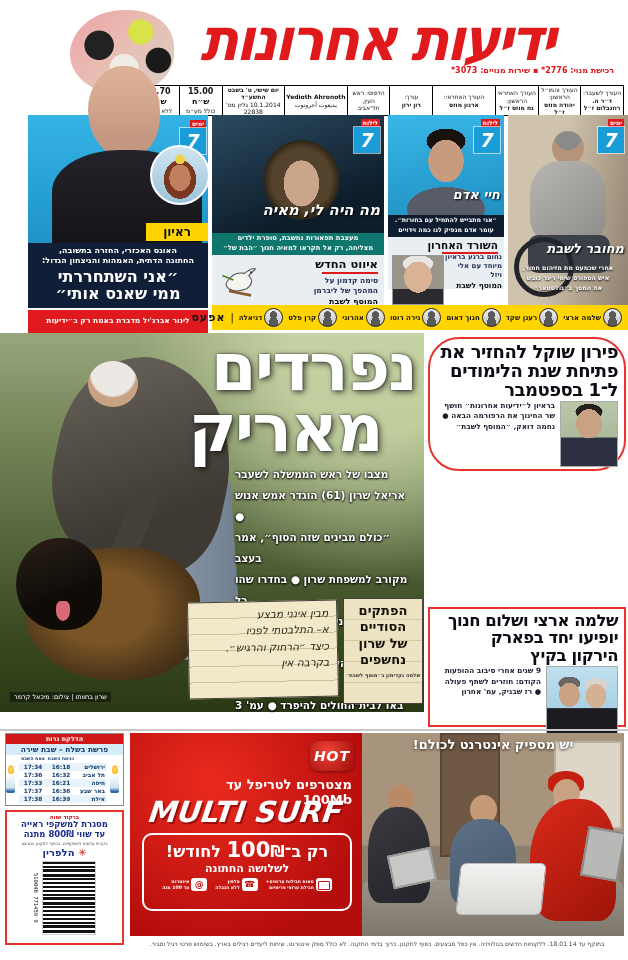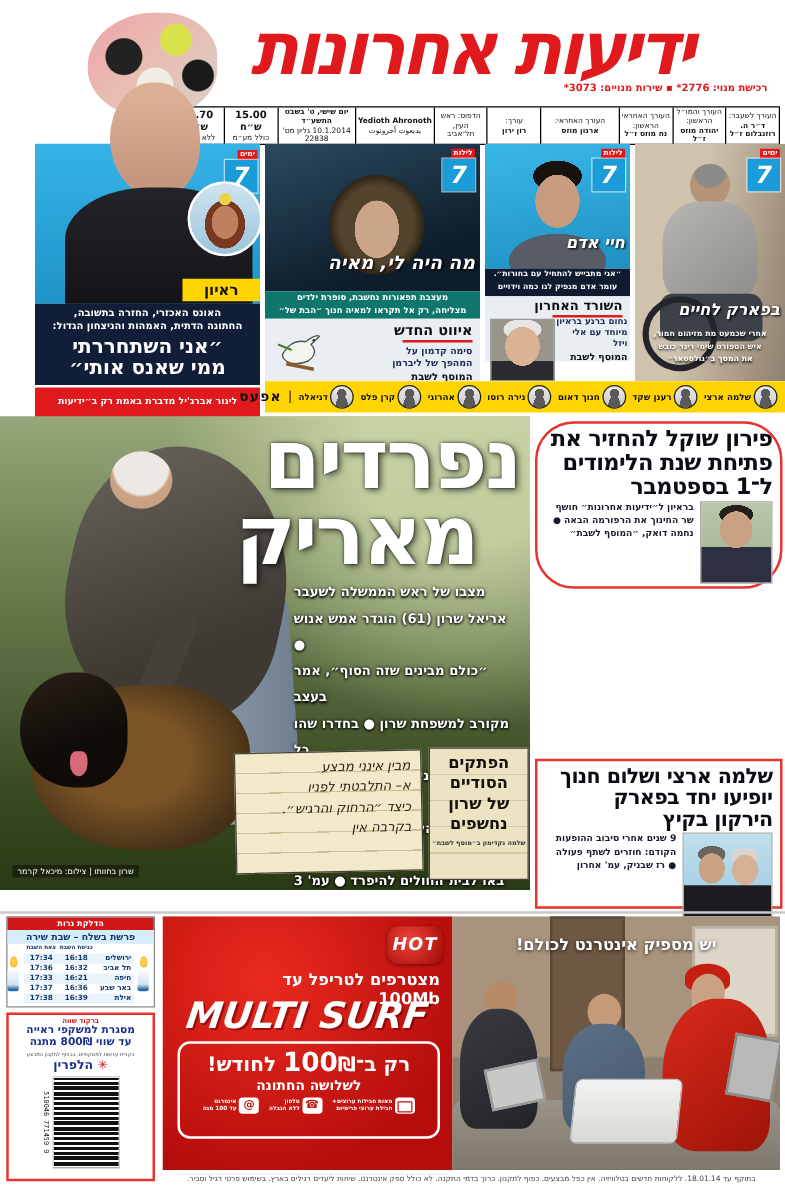--- a/index.html
+++ b/index.html
@@ -256,21 +256,21 @@
     background:linear-gradient(150deg,#5d7187,#44566a);}
   .hp-h2{left:108px;top:62px;width:27px;height:29px;border-radius:50%;background:#c49a78;}
   .hp-woman{right:8px;top:66px;width:86px;height:122px;border-radius:50% 40% 20% 30%;
     background:linear-gradient(140deg,#d92a1a,#9e1408);}
   .hp-wrap{right:40px;top:38px;width:36px;height:22px;border-radius:50% 50% 30% 30%;background:#c41f10;}
   .hp-h3{right:44px;top:46px;width:27px;height:29px;border-radius:50%;background:#c9a183;}
   .hp-laptop{left:96px;top:130px;width:84px;height:50px;border-radius:6px;
     background:linear-gradient(#f2f2f0,#d8d8d4);transform:skewX(-6deg);border:1px solid #bbb;}
   .hp-tab1{left:28px;top:118px;width:40px;height:30px;background:#c8c8c6;border:2px solid #9a9a98;transform:rotate(-12deg);}
   .hp-tab2{right:2px;top:96px;width:34px;height:46px;background:#b8b8b6;border:2px solid #8a8a88;transform:rotate(10deg);}
-  .hp-slogan{top:16px;left:0;width:262px;text-align:center;color:#fff;font-size:13px;
+  .hp-slogan{top:4px;left:0;width:262px;text-align:center;color:#fff;font-size:13px;
     font-weight:900;text-shadow:0 1px 3px rgba(0,0,0,.75);}
   .fine-print{left:130px;top:940px;width:494px;text-align:center;font-size:6px;color:#444;}
   .divider{left:0;top:729px;width:628px;height:2px;background:#c8c8c8;}
 </style>
 </head>
 <body>
 
 <div class="page">
 
   <div class="abs logo">ידיעות אחרונות</div>
@@ -396,21 +396,21 @@
   <div class="abs teaser t-rieger">
     <div class="abs rg-photo"></div>
     <div class="abs rg-head"></div>
     <div class="abs rg-torso"></div>
     <div class="abs rg-legs"></div>
     <div class="abs rg-wheel"></div>
     <div class="abs seven" style="right:4px;top:4px;left:auto;">
       <span class="tag7">ימים</span>
       <span class="box7">7</span>
     </div>
-    <div class="abs rg-head-line">בפארק לחיים</div>
+    <div class="abs rg-head-line">מחובר לשבת</div>
     <div class="abs rg-sub">
       <div>אחרי שכמעט מת מזיהום חמור,</div>
       <div>איש הספורט שימי ריגר כובש</div>
       <div>את המסך ב״גולסטאר״</div>
     </div>
   </div>
 
   <div class="abs strip-yellow">
     <span class="colum">
         <span class="avatar"></span>

